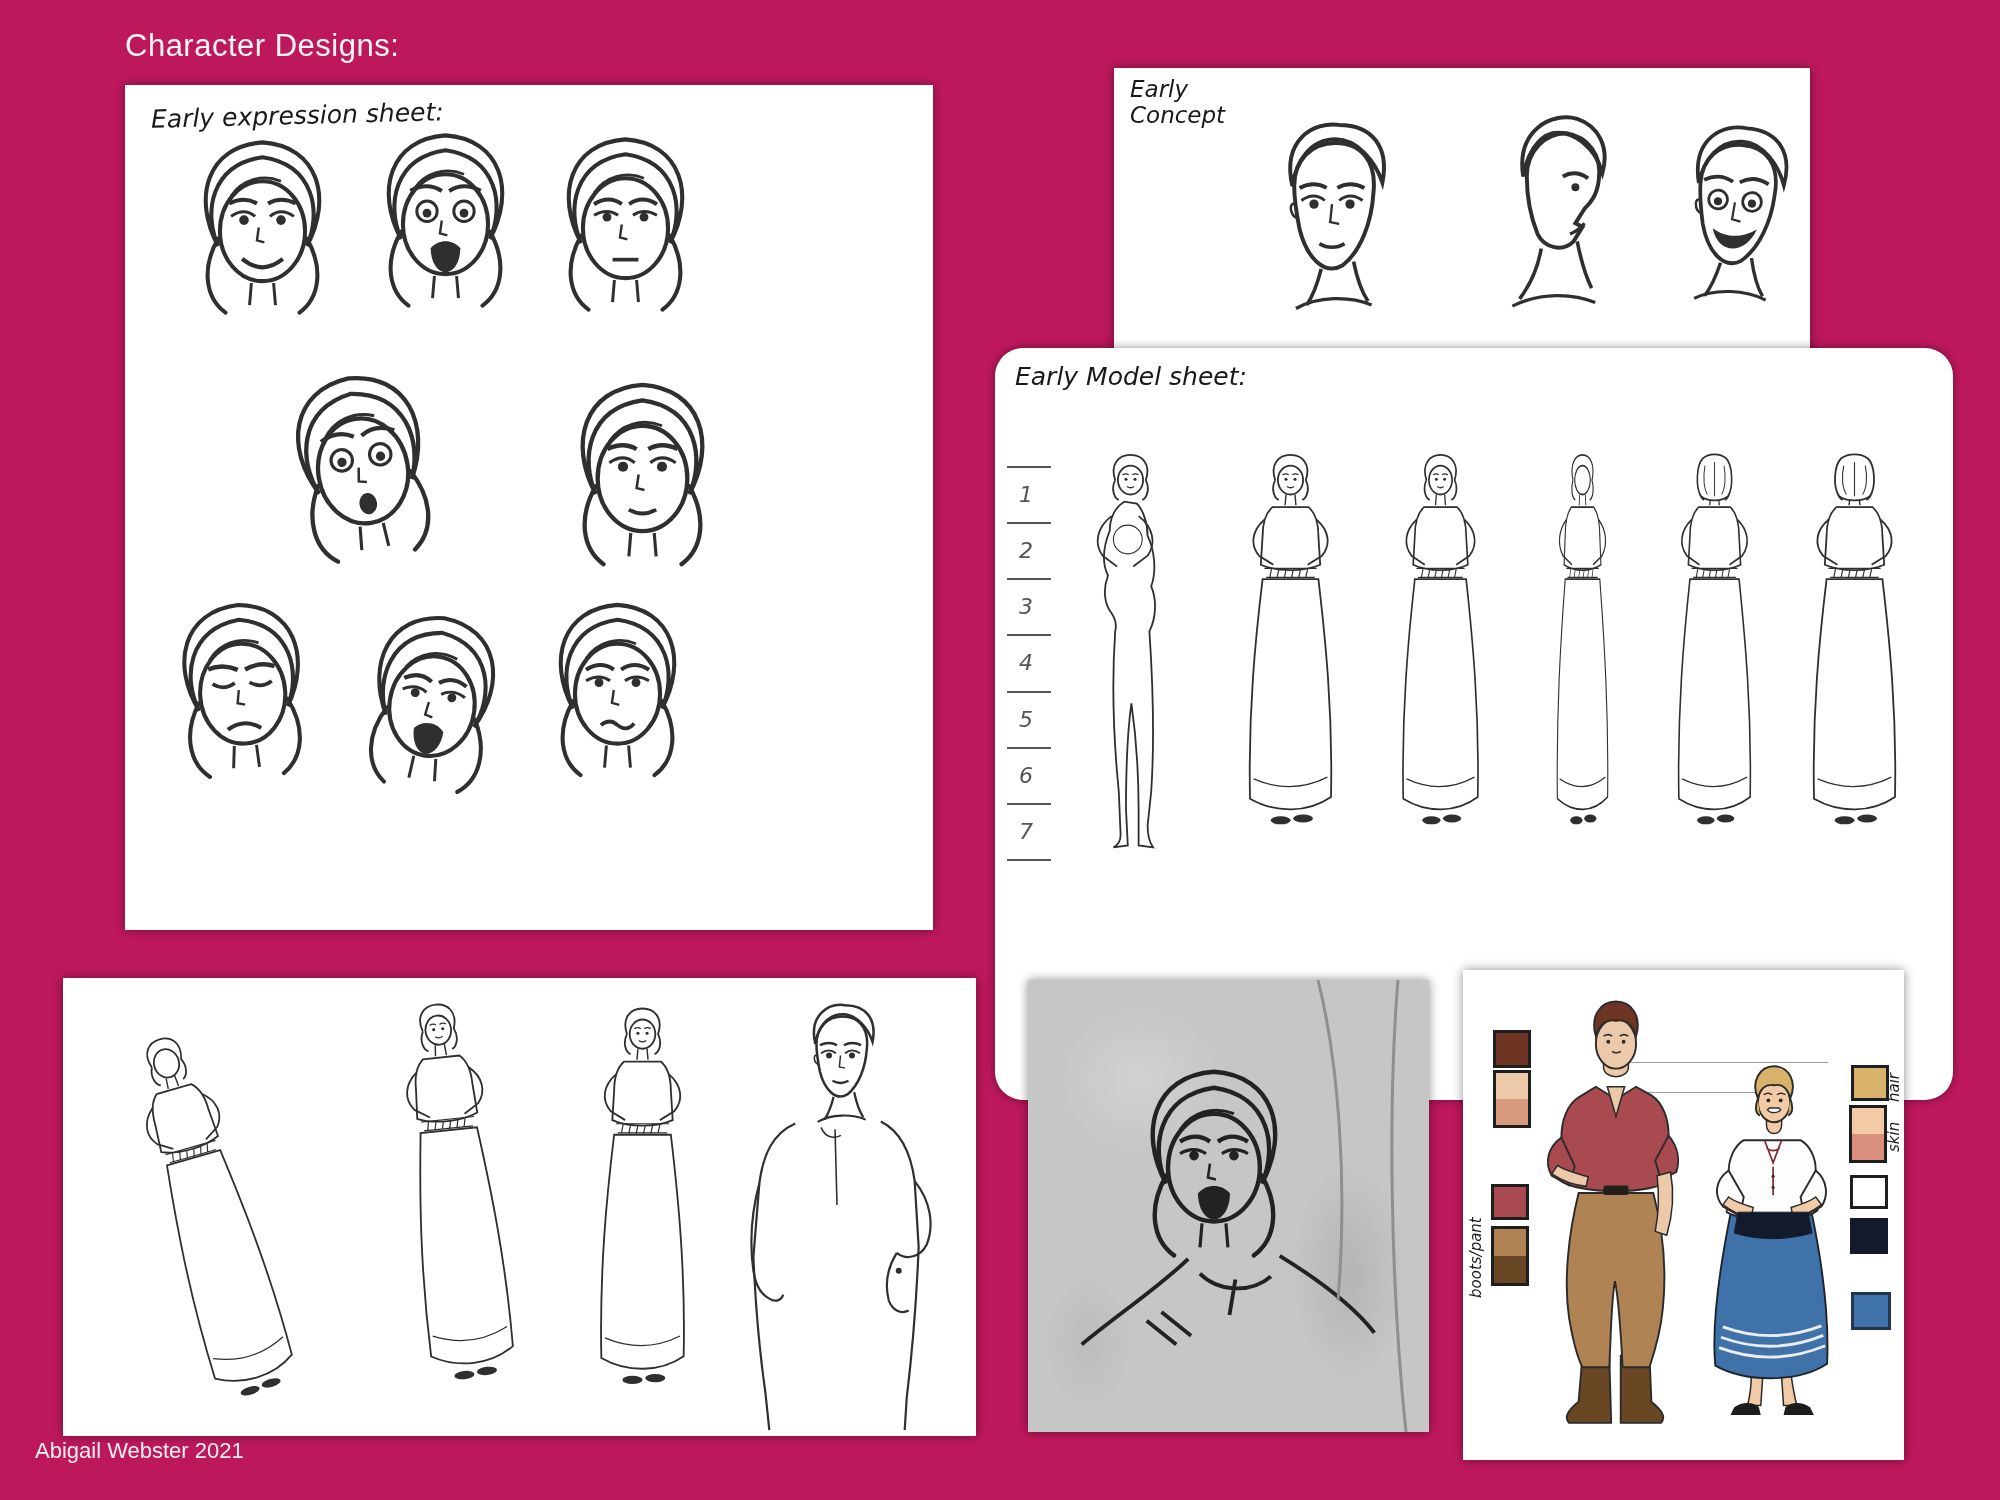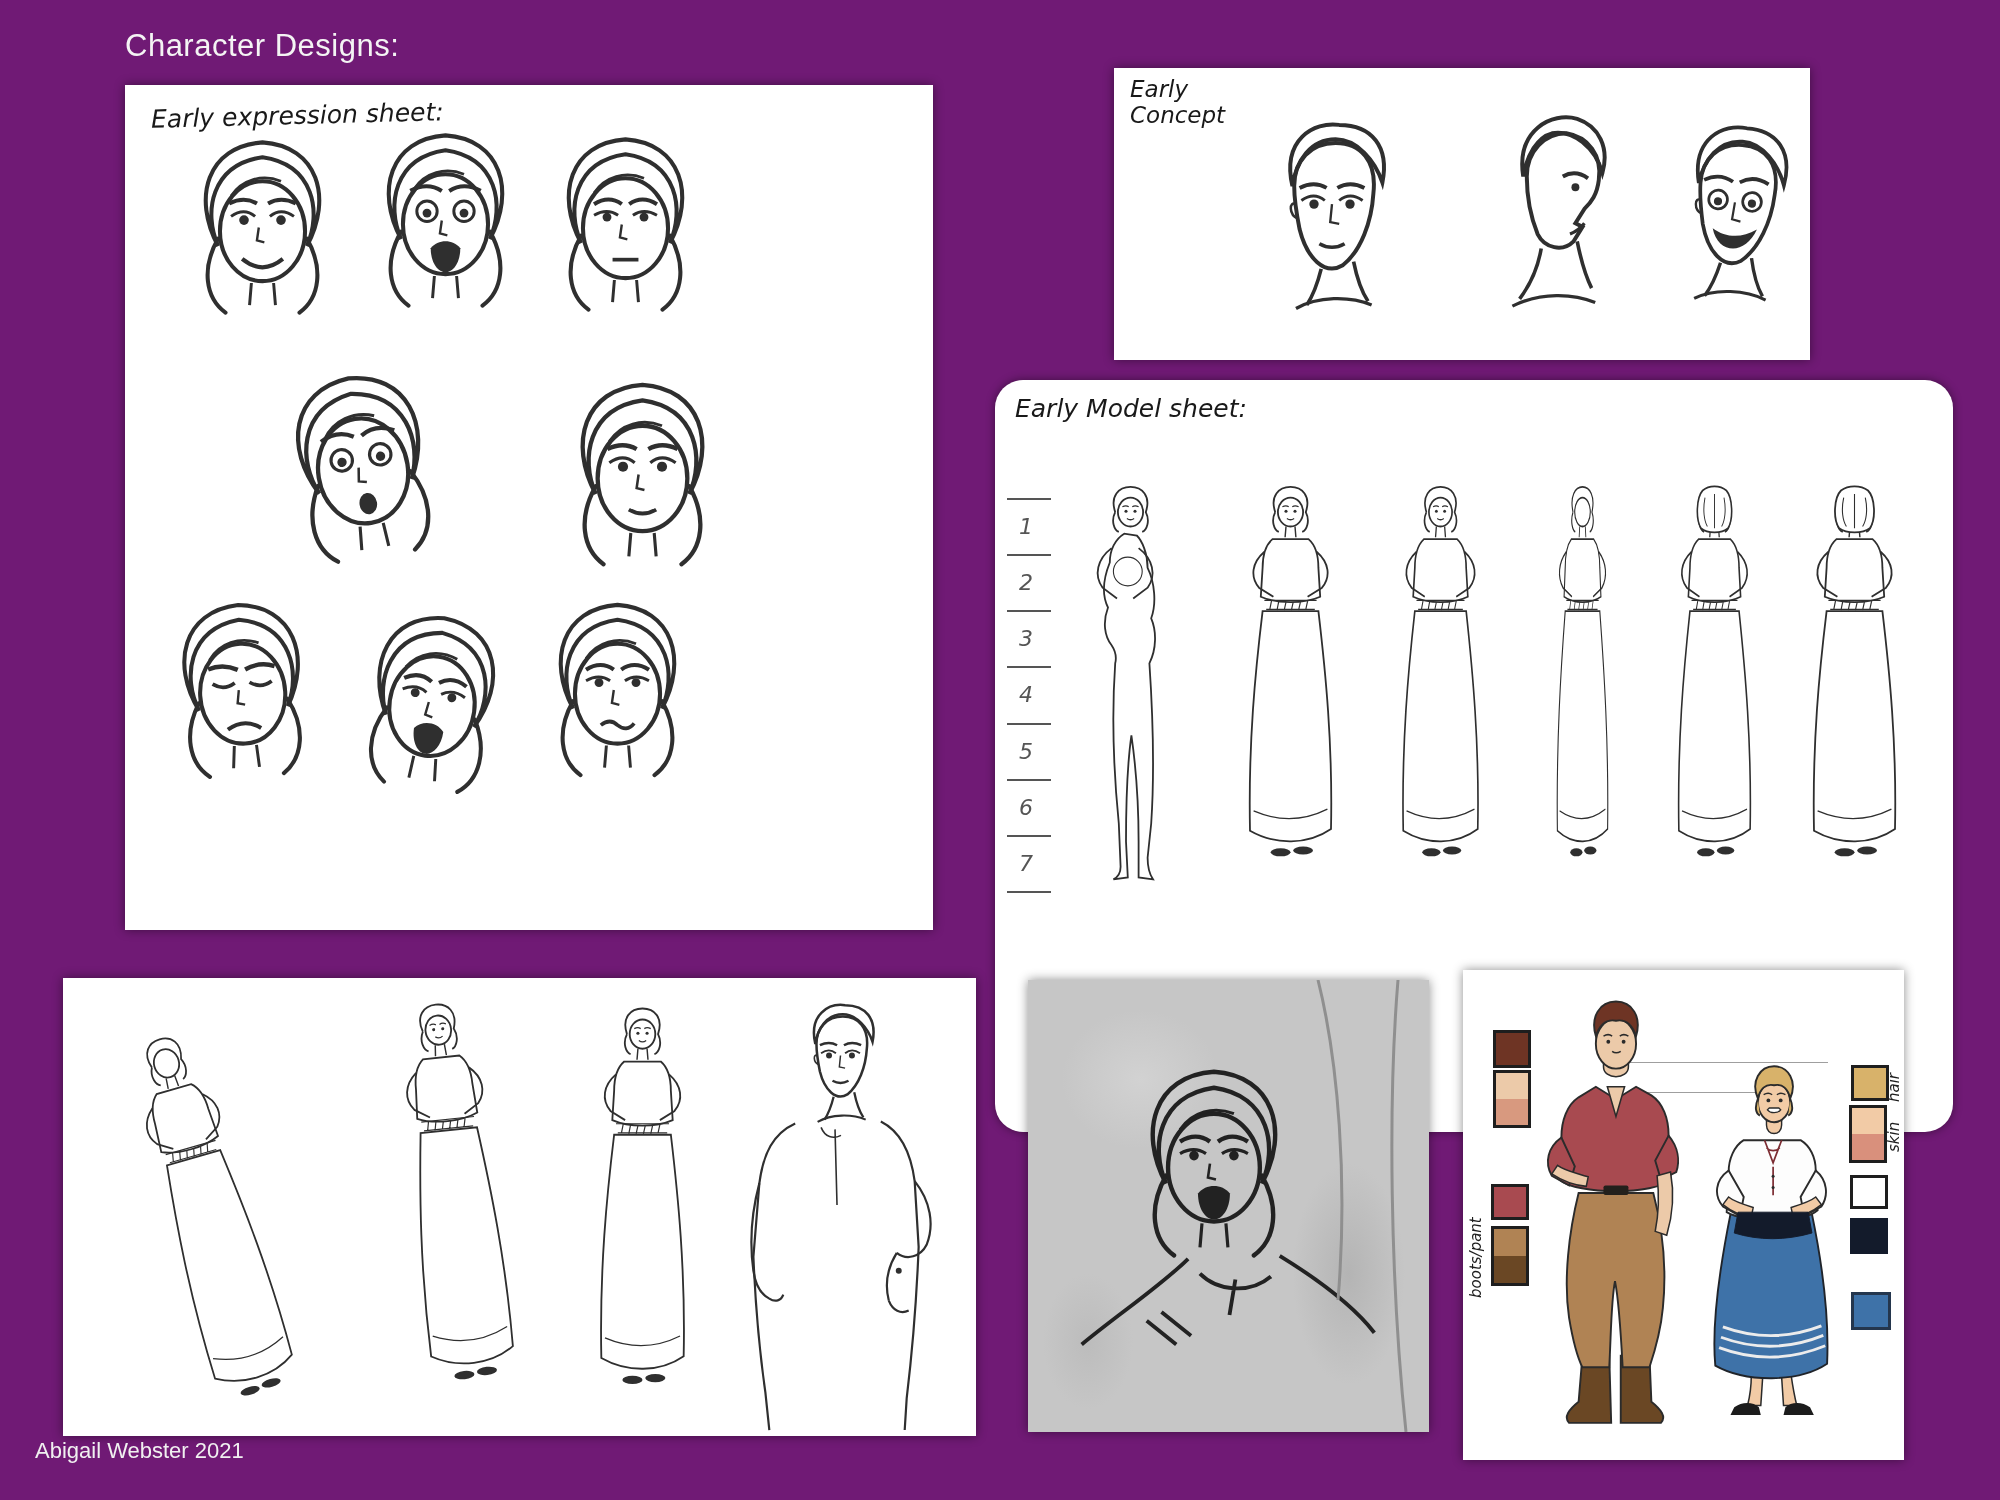--- a/index.html
+++ b/index.html
@@ -1,16 +1,16 @@
 <!DOCTYPE html>
 <html><head>
 <meta charset="utf-8">
 <style>
   html,body{margin:0;padding:0;background:#2e2e2e;}
-  #canvas{position:relative;width:2000px;height:1500px;background:#701a75;overflow:hidden;
+  #canvas{position:relative;width:2000px;height:1500px;background:#be185d;overflow:hidden;
           font-family:"Liberation Sans", sans-serif;}
   .panel{position:absolute;background:#ffffff;box-shadow:0 0 10px rgba(0,0,0,.45);}
   .page-title{position:absolute;left:125px;top:28px;color:#f4f4f4;font-size:31px;letter-spacing:.5px;}
   .signature{position:absolute;left:35px;top:1438px;color:#f0f0f0;font-size:22px;}
   .hand{font-family:"DejaVu Sans", sans-serif;font-style:italic;color:#191919;}
   .sheet-label{position:absolute;left:26px;top:16px;font-size:25px;transform:rotate(-1.5deg);}
   .concept-label{position:absolute;left:16px;top:8px;font-size:23px;line-height:1.15;width:110px;}
   .model-label{position:absolute;left:20px;top:14px;font-size:25px;}
   .face,.fig{position:absolute;}
   .sketch{color:#2f2f2f;}
@@ -216,21 +216,21 @@
     <svg class="face sketch" style="left:348px;top:22px" width="180" height="245" viewBox="0 0 100 120">
         <use href="#head-m-profile"></use>
       </svg>
     <svg class="face sketch" style="left:535px;top:28px;transform:rotate(4deg)" width="170" height="240" viewBox="0 0 100 120">
         <use href="#head-m"></use>
         <use href="#eyes-wide"></use>
         <use href="#mouth-laugh"></use>
       </svg>
   </div>
 
-  <div class="panel" style="left:995px;top:380px;width:958px;height:752px;border-radius:28px;">
+  <div class="panel" style="left:995px;top:348px;width:958px;height:752px;border-radius:28px;">
     <div class="hand model-label">Early Model sheet:</div>
     <div class="ruler">
       <div class="tick"></div>
       <div class="num">1</div>
       <div class="tick"></div>
       <div class="num">2</div>
       <div class="tick"></div>
       <div class="num">3</div>
       <div class="tick"></div>
       <div class="num">4</div>

